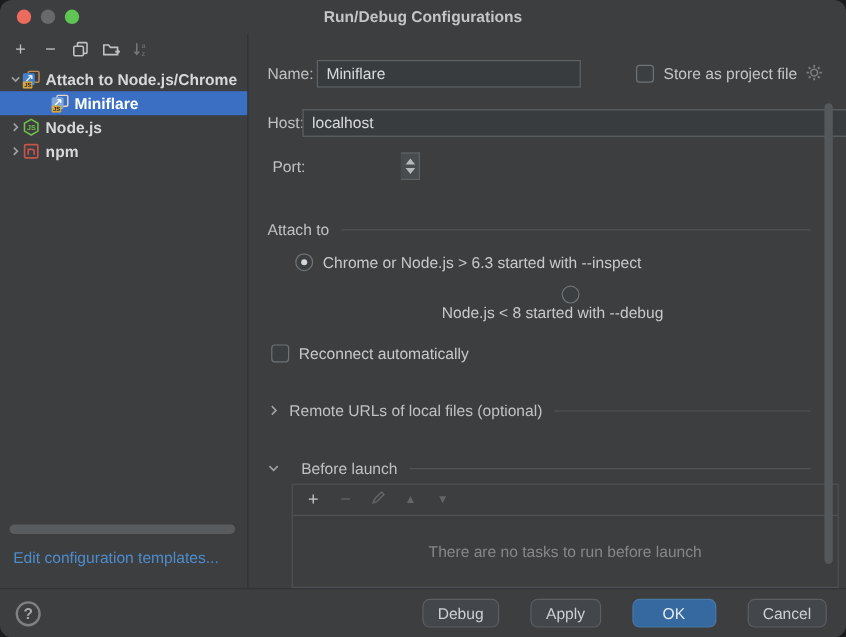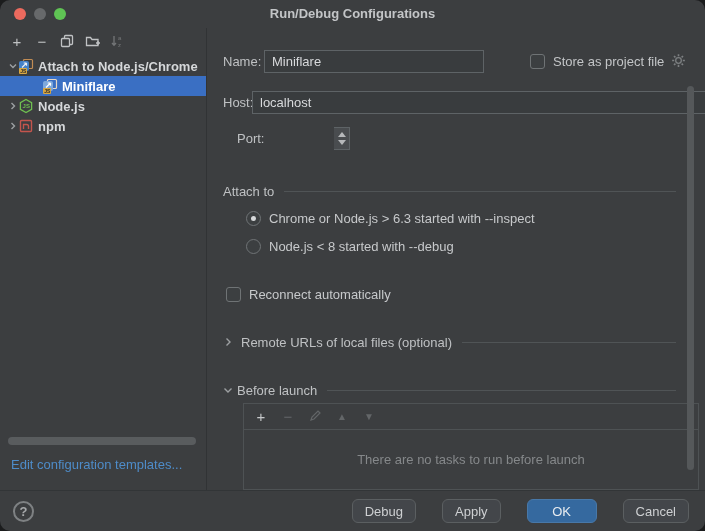--- a/index.html
+++ b/index.html
@@ -204,38 +204,38 @@
           </svg>
       </span>
     </div>
 
     <div class="row" style="top:62px; height:24px;">
       <span class="lbl" style="margin-left:15px;text-align:center;">Host:</span>
       <input class="field" style="position: absolute; left: 44px; width: 460px;" value="localhost">
     </div>
 
     <div class="row" style="top:98px; height:24px;">
-      <span class="lbl" style="margin-left:29px;">Port:</span>
+      <span class="lbl" style="margin-left:19px;">Port:</span>
       <span class="spinner" style="position:absolute; left:126px;">
         <span class="spin-up"></span>
         <span class="spin-dn"></span>
       </span>
     </div>
 
     <div class="row" style="top:155px; height:16px; right:29px;">
       <span class="lbl" style="margin-left:15px;">Attach to</span>
       <span class="sect-line"></span>
     </div>
 
     <div class="row" style="top:182px; height:16px;">
       <span class="radio on" style="margin-left:38px;"></span>
       <span style="margin-left:8px; color:#c7c9cb;">Chrome or Node.js &gt; 6.3 started with --inspect</span>
     </div>
 
-    <div class="row" style="top:210px; height:16px;">
+    <div class="row" style="top:210px; height:16px;flex-direction:column;">
       <span class="radio" style="margin-left:38px;"></span>
       <span style="margin-left:8px; color:#c7c9cb;">Node.js &lt; 8 started with --debug</span>
     </div>
 
     <div class="row" style="top:258px; height:16px;">
       <span class="checkbox" style="margin-left:18px;"></span>
       <span style="margin-left:8px; color:#c7c9cb;">Reconnect automatically</span>
     </div>
 
     <div class="row" style="top:306px; height:16px; right:29px;">
@@ -247,21 +247,21 @@
       <span class="lbl" style="margin-left:8px;">Remote URLs of local files (optional)</span>
       <span class="sect-line"></span>
     </div>
 
     <div class="row" style="top:354px; height:16px; right:29px;">
       <span class="chev" style="margin-left:15px;">
           <svg width="10" height="10" viewBox="0 0 10 10">
             <path d="M1.5 3.5l3.5 3.5 3.5-3.5" fill="none" stroke="#9da0a2" stroke-width="1.4"></path>
           </svg>
         </span>
-      <span class="lbl" style="margin-left:4px;">Before launch</span>
+      <span class="lbl" style="margin-left:18px;">Before launch</span>
       <span class="sect-line"></span>
     </div>
 
     <div class="bl-panel">
       <div class="bl-toolbar">
         <span class="bl-btn">+</span>
         <span class="bl-btn disabled">−</span>
         <span class="bl-btn disabled">
           <svg width="13" height="13" viewBox="0 0 13 13">
               <path d="M2 11l1-3 6-6 2 2-6 6-3 1z" fill="none" stroke="#636668" stroke-width="1.2"></path>

